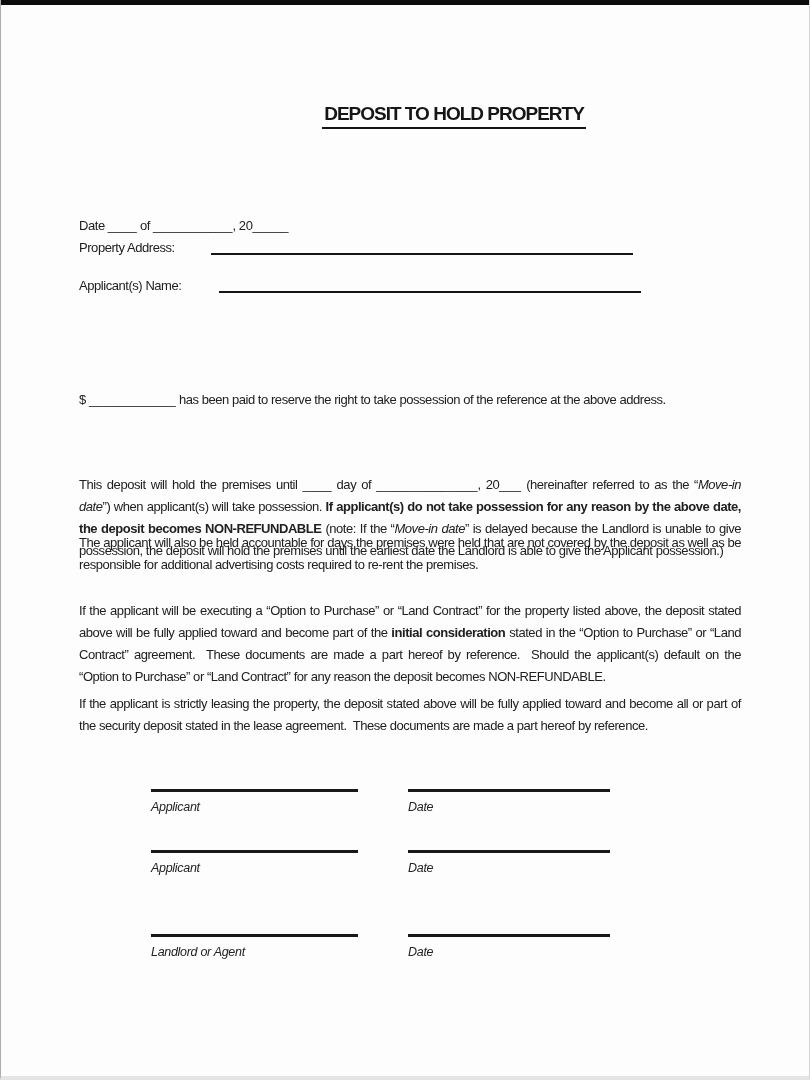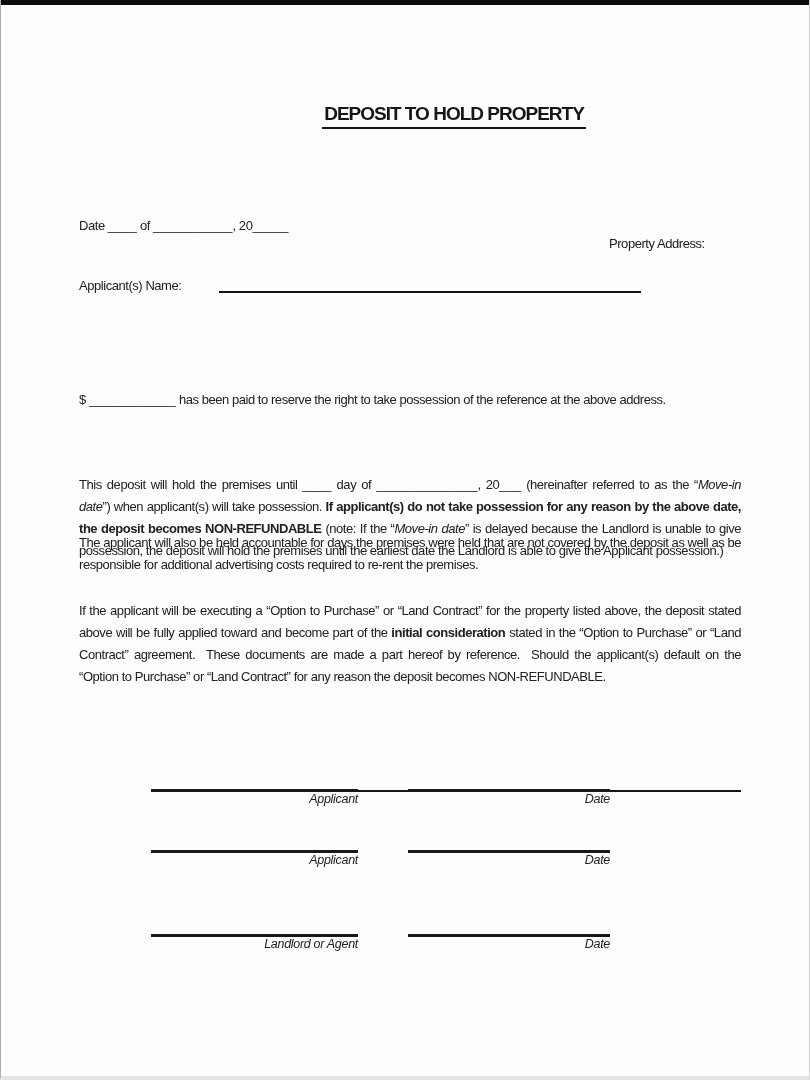--- a/index.html
+++ b/index.html
@@ -46,37 +46,37 @@
     display:flex;align-items:flex-end;
   }
   .flabel{
     font-size:13px;letter-spacing:-0.45px;width:132px;flex:0 0 132px;
     color:#202020;
   }
   .fline{
     width:422px;flex:0 0 422px;height:17px;
     border-bottom:2px solid #151515;
   }
-  .row-property{top:236px;flex-direction:column;}
+  .row-property{top:236px;}
   .row-applicant{top:274px;gap:8px;}
   .p1{top:367px;}
   .p2{top:431px;margin-top:43px;}
   .p3{top:532px;}
   .p4{top:588px;margin-top:12px;}
   .p5{top:693px;}
   .sigrow{position:absolute;left:0;width:810px;}
   .sig1{top:789px;}
   .sig2{top:850px;}
   .sig3{top:934px;}
   .sigcol{position:absolute;top:0;}
   .sigcol.left{left:150px;width:207px;}
   .sigcol.right{left:407px;width:202px;}
   .sigline{height:0;border-top:3px solid #181818;}
   .siglabel{
-    margin-top:0;text-align:right;
+    margin-top:8px;text-align:left;
     font-size:12.5px;font-style:italic;letter-spacing:-0.3px;
     color:#222;
   }
 </style>
 </head>
 <body>
 
 <div class="page">
 
   <div class="topbar"></div>
@@ -98,20 +98,21 @@
   </div>
 
   <div class="para p1"><br><span>$ </span><span class="blank">____________</span><span> has been paid to reserve the right to take possession of the reference at the above address.</span></div>
 
   <div class="para jus p2"><span>This deposit will hold the premises until </span><span class="blank">____</span><span> day of </span><span class="blank">______________</span><span>, 20</span><span class="blank">___</span><span> (hereinafter referred to as the “</span><span class="i">Move-in date</span><span>”) when applicant(s) will take possession. </span><span class="b">If applicant(s) do not take possession for any reason by the above date, the deposit becomes NON-REFUNDABLE</span><span> (note: If the “</span><span class="i">Move-in date</span><span>” is delayed because the Landlord is unable to give possession, the deposit will hold the premises until the earliest date the Landlord is able to give the Applicant possession.)</span></div>
 
   <div class="para jus p3"><span>The applicant will also be held accountable for days the premises were held that are not covered by the deposit as well as be responsible for additional advertising costs required to re-rent the premises.</span></div>
 
   <div class="para jus p4"><span>If the applicant will be executing a “Option to Purchase” or “Land Contract” for the property listed above, the deposit stated above will be fully applied toward and become part of the </span><span class="b">initial consideration</span><span> stated in the “Option to Purchase” or “Land Contract” agreement.  These documents are made a part hereof by reference.  Should the applicant(s) default on the “Option to Purchase” or “Land Contract” for any reason the deposit becomes NON-REFUNDABLE.</span></div>
 
+  <div class="para jus p5"><span>If the applicant is strictly leasing the property, the deposit stated above will be fully applied toward and become all or part of the security deposit stated in the lease agreement.  These documents are made a part hereof by reference.</span></div>
 
   <div class="sigrow sig1">
     <div class="sigcol left">
       <div class="sigline"></div>
       <div class="siglabel">Applicant</div>
     </div>
     <div class="sigcol right">
       <div class="sigline"></div>
       <div class="siglabel">Date</div>
     </div>

